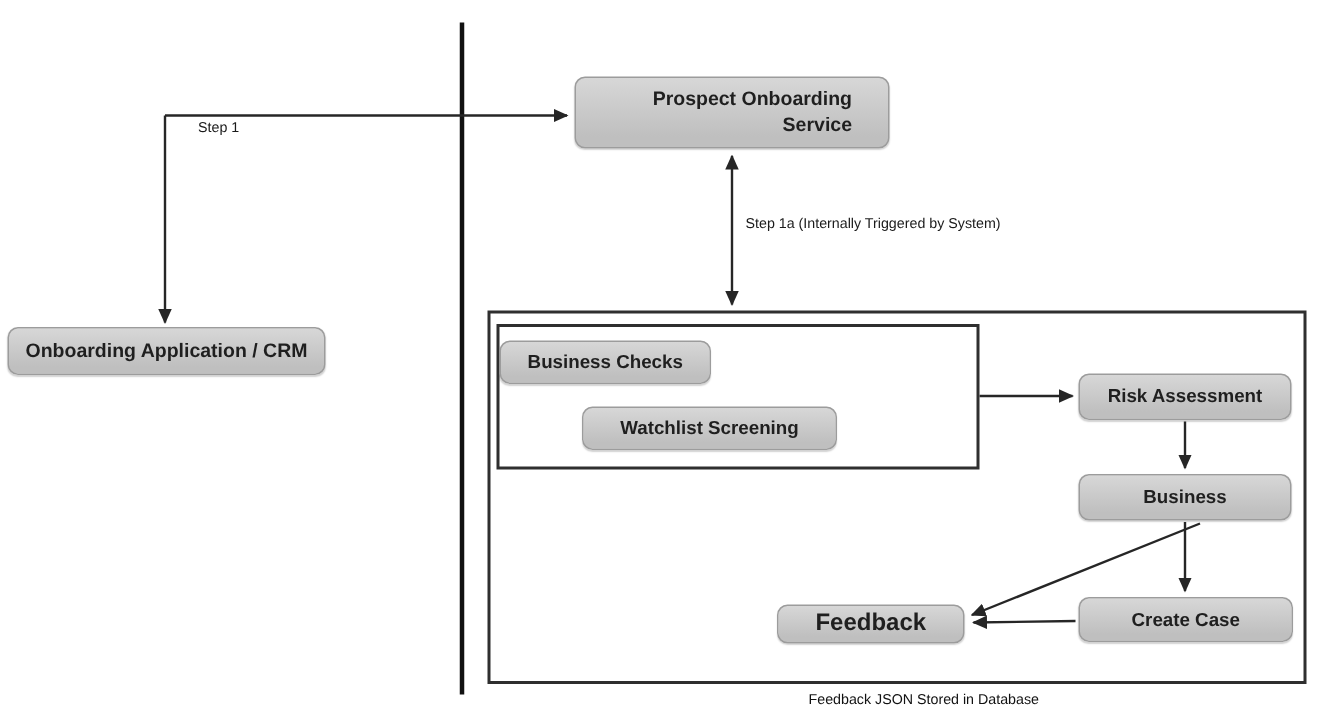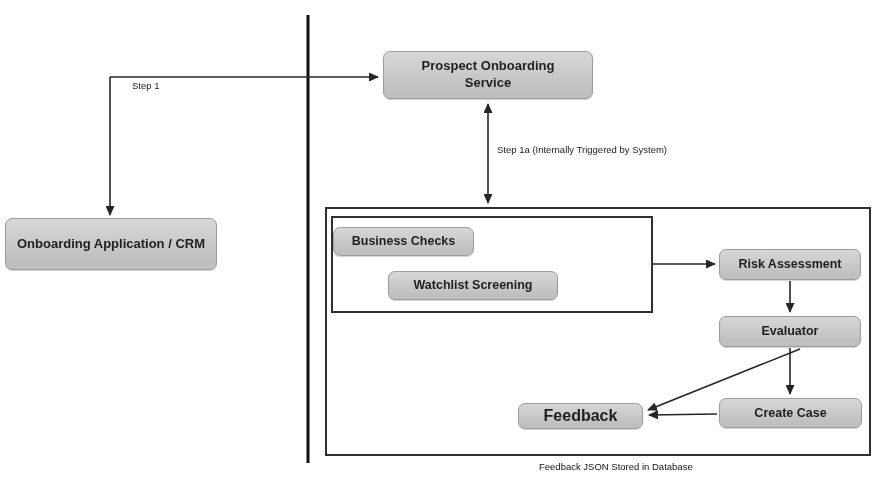--- a/index.html
+++ b/index.html
@@ -49,22 +49,22 @@
                 var(--node-fill-top, #d7d7d7) 0%,
                 var(--node-fill-bottom, #bfbfbf) 85%);
     border: 1px solid var(--node-border, #9c9c9c);
     border-radius: 7px;
     box-shadow: 0 1px 1px rgba(0,0,0,0.18);
     color: var(--node-text, #1f1f1f);
     font-weight: 700;
     font-size: 12.5px;
     line-height: 1.3;
   }
-  .node .node-label { display: block; }
-  .node.onboarding-crm   { left: 5px;   top: 218px; width: 212px; height: 52px; font-size: 13px; }
+  .node .node-label { display: block; text-align: right; }
+  .node.onboarding-crm   { left: 5px;   top: 218px; width: 212px; height: 32px; font-size: 13px; }
   .node.onboarding-crm .node-label { max-width: 196px; }
   .node.prospect-service { left: 383px; top: 51px;  width: 210px; height: 48px; font-size: 13px; }
   .node.prospect-service .node-label { max-width: 160px; }
   .node.business-checks      { left: 333px; top: 227px; width: 141px; height: 29px; }
   .node.algorithmic-scoring  { left: 477px; top: 227px; width: 167px; height: 30px; }
   .node.watchlist-screening  { left: 388px; top: 271px; width: 170px; height: 29px; }
   .node.risk-assessment      { left: 719px; top: 249px; width: 142px; height: 31px; }
   .node.evaluator            { left: 719px; top: 316px; width: 142px; height: 31px; }
   .node.create-case          { left: 719px; top: 398px; width: 143px; height: 30px; }
   .node.feedback             { left: 518px; top: 403px; width: 125px; height: 26px; font-size: 16px; }
@@ -127,21 +127,21 @@
 
   <div class="node watchlist-screening">
     <span class="node-label">Watchlist Screening</span>
   </div>
 
   <div class="node risk-assessment">
     <span class="node-label">Risk Assessment</span>
   </div>
 
   <div class="node evaluator">
-    <span class="node-label">Evaluator</span>
+    <span class="node-label">Business</span>
   </div>
 
   <div class="node create-case">
     <span class="node-label">Create Case</span>
   </div>
 
   <div class="node feedback">
     <span class="node-label">Feedback</span>
   </div>
 

